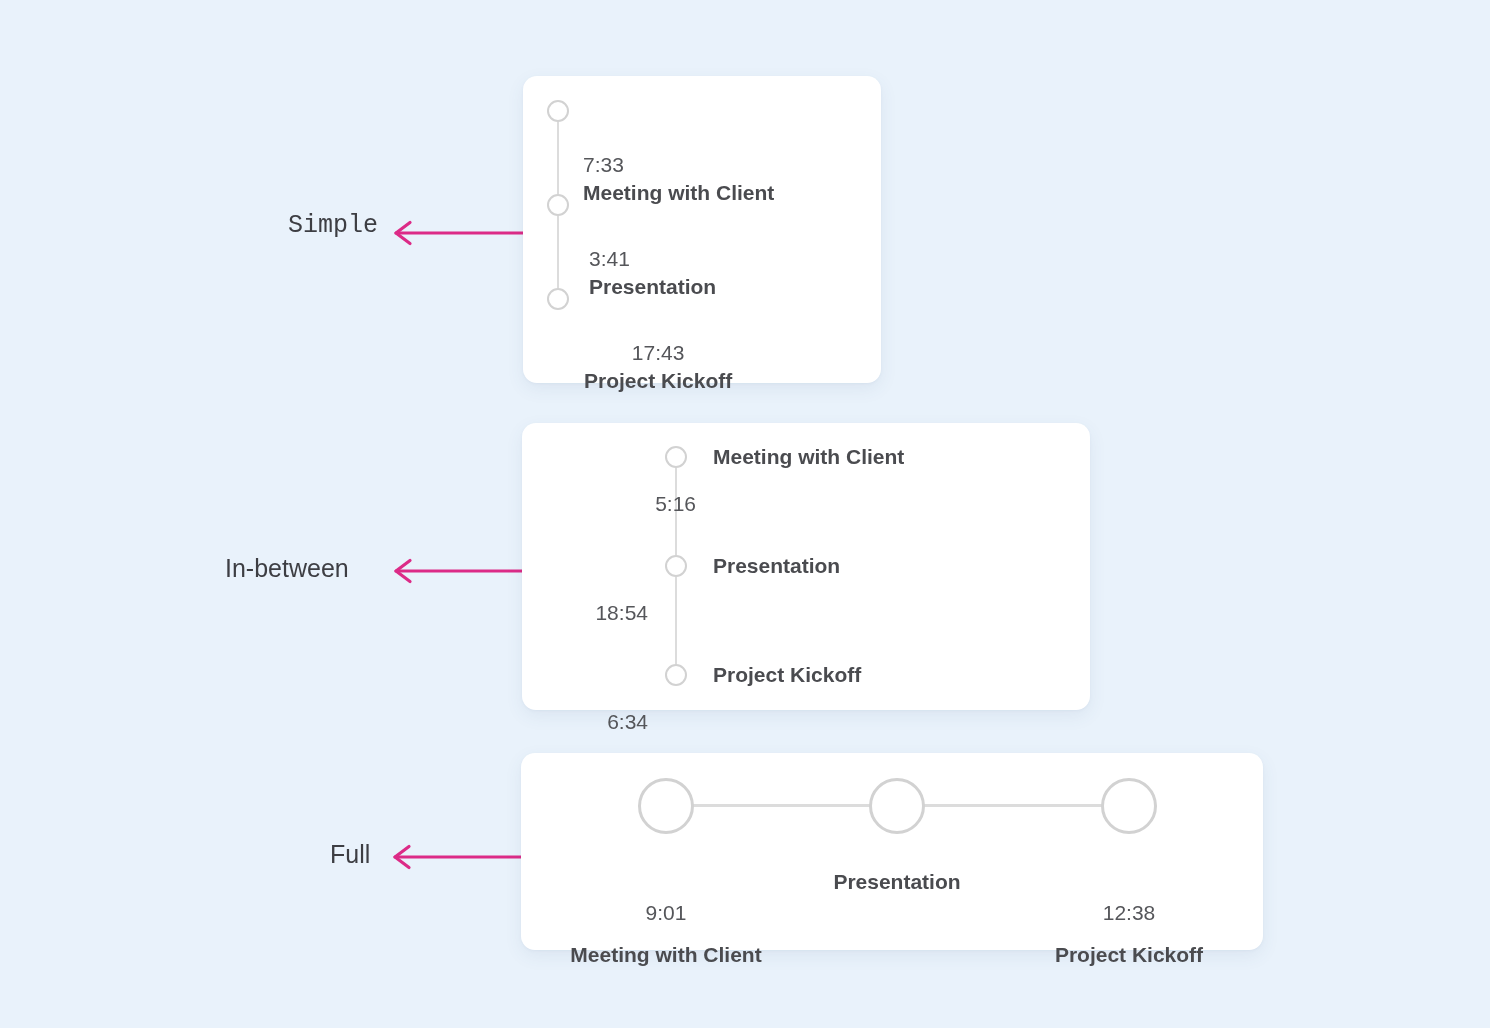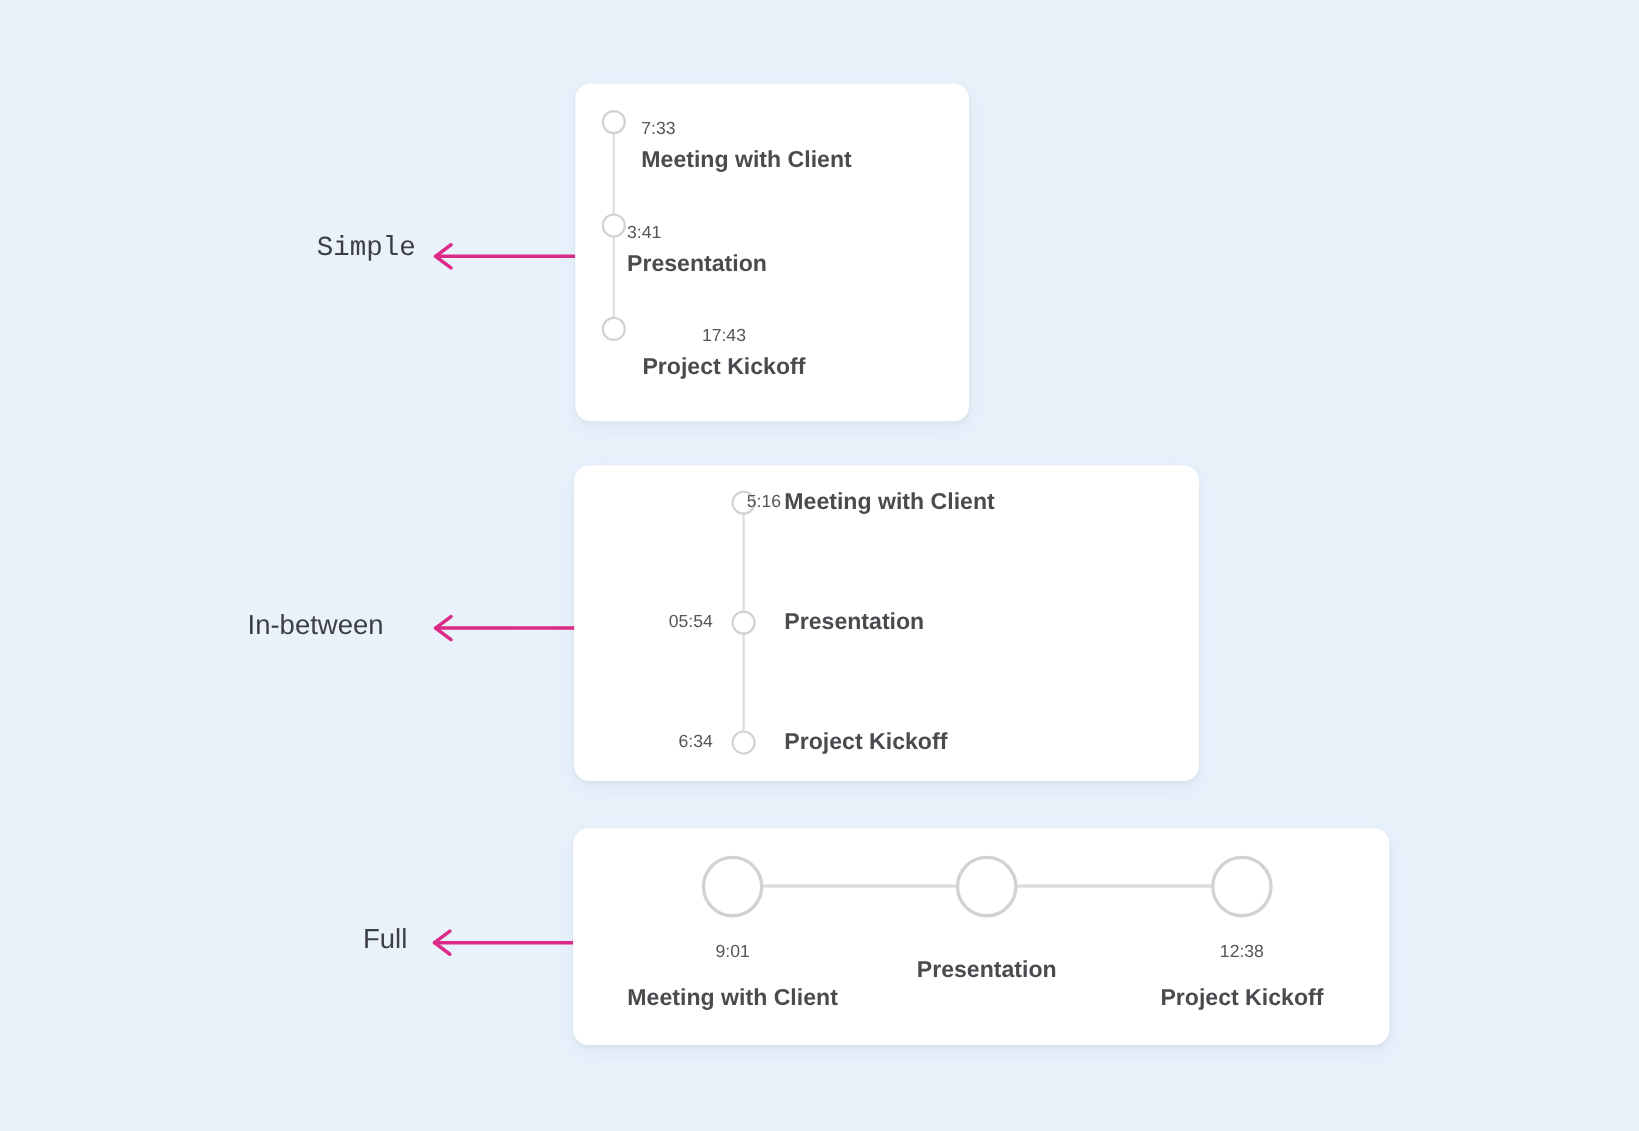--- a/index.html
+++ b/index.html
@@ -42,23 +42,24 @@
     background:var(--card,#ffffff);
   }
   .dot-lg{
     position:absolute;
     width:50px;height:50px;
     border:3px solid var(--node-border,#d2d2d2);
     border-radius:50%;
     background:var(--card,#ffffff);
   }
   .time{
-    font-size:16px;line-height:26px;
+    font-size:21px;line-height:26px;
     color:var(--time-text,#55565a);
     white-space:nowrap;
+    margin-top:47px;
   }
   .title{
     font-size:21px;line-height:30px;
     font-weight:700;
     color:var(--title-text,#4a4b4f);
     white-space:nowrap;
   }
   .abs{position:absolute;}
   .t-right{text-align:right;}
   .t-center{text-align:center;}
@@ -86,21 +87,21 @@
     <div class="connector" style="left:34px;top:35px;width:2px;height:188px;"></div>
 
     <div class="dot" style="left:24px;top:24px;"></div>
     <div class="dot" style="left:24px;top:118px;"></div>
     <div class="dot" style="left:24px;top:212px;"></div>
 
     <div class="abs" style="left:60px;top:29px;">
       <div class="time">7:33</div>
       <div class="title">Meeting with Client</div>
     </div>
-    <div class="abs" style="left:47px;top:123px;">
+    <div class="abs" style="left:66px;top:123px;">
       <div class="time">3:41</div>
       <div class="title">Presentation</div>
     </div>
     <div class="abs" style="left:61px;top:217px;text-align:center;">
       <div class="time">17:43</div>
       <div class="title">Project Kickoff</div>
     </div>
   </div>
 
   <div class="side-label" style="left:225px;top:553px;">In-between</div>
@@ -110,22 +111,22 @@
     <path d="M21 4.5 L7 15 L21 25.5"></path>
   </svg>
 
   <div class="card card-between">
     <div class="connector" style="left:153px;top:34px;width:2px;height:218px;"></div>
 
     <div class="dot" style="left:143px;top:23px;"></div>
     <div class="dot" style="left:143px;top:132px;"></div>
     <div class="dot" style="left:143px;top:241px;"></div>
 
-    <div class="abs time t-right" style="left:16px;top:21px;width:126px;padding-left:46px;">5:16</div>
-    <div class="abs time t-right" style="left:0;top:130px;width:126px;">05:54</div>
+    <div class="abs time t-right" style="left:2px;top:21px;width:126px;padding-left:46px;">5:16</div>
+    <div class="abs time t-right" style="left:0;top:130px;width:126px;">18:54</div>
     <div class="abs time t-right" style="left:0;top:239px;width:126px;">6:34</div>
 
     <div class="abs title" style="left:191px;top:19px;">Meeting with Client</div>
     <div class="abs title" style="left:191px;top:128px;">Presentation</div>
     <div class="abs title" style="left:191px;top:237px;">Project Kickoff</div>
   </div>
 
   <div class="side-label" style="left:330px;top:839px;text-align:center;">Full</div>
 
   <svg class="arrow" style="left:388px;top:842px;" width="134" height="30" viewBox="0 0 134 30">

